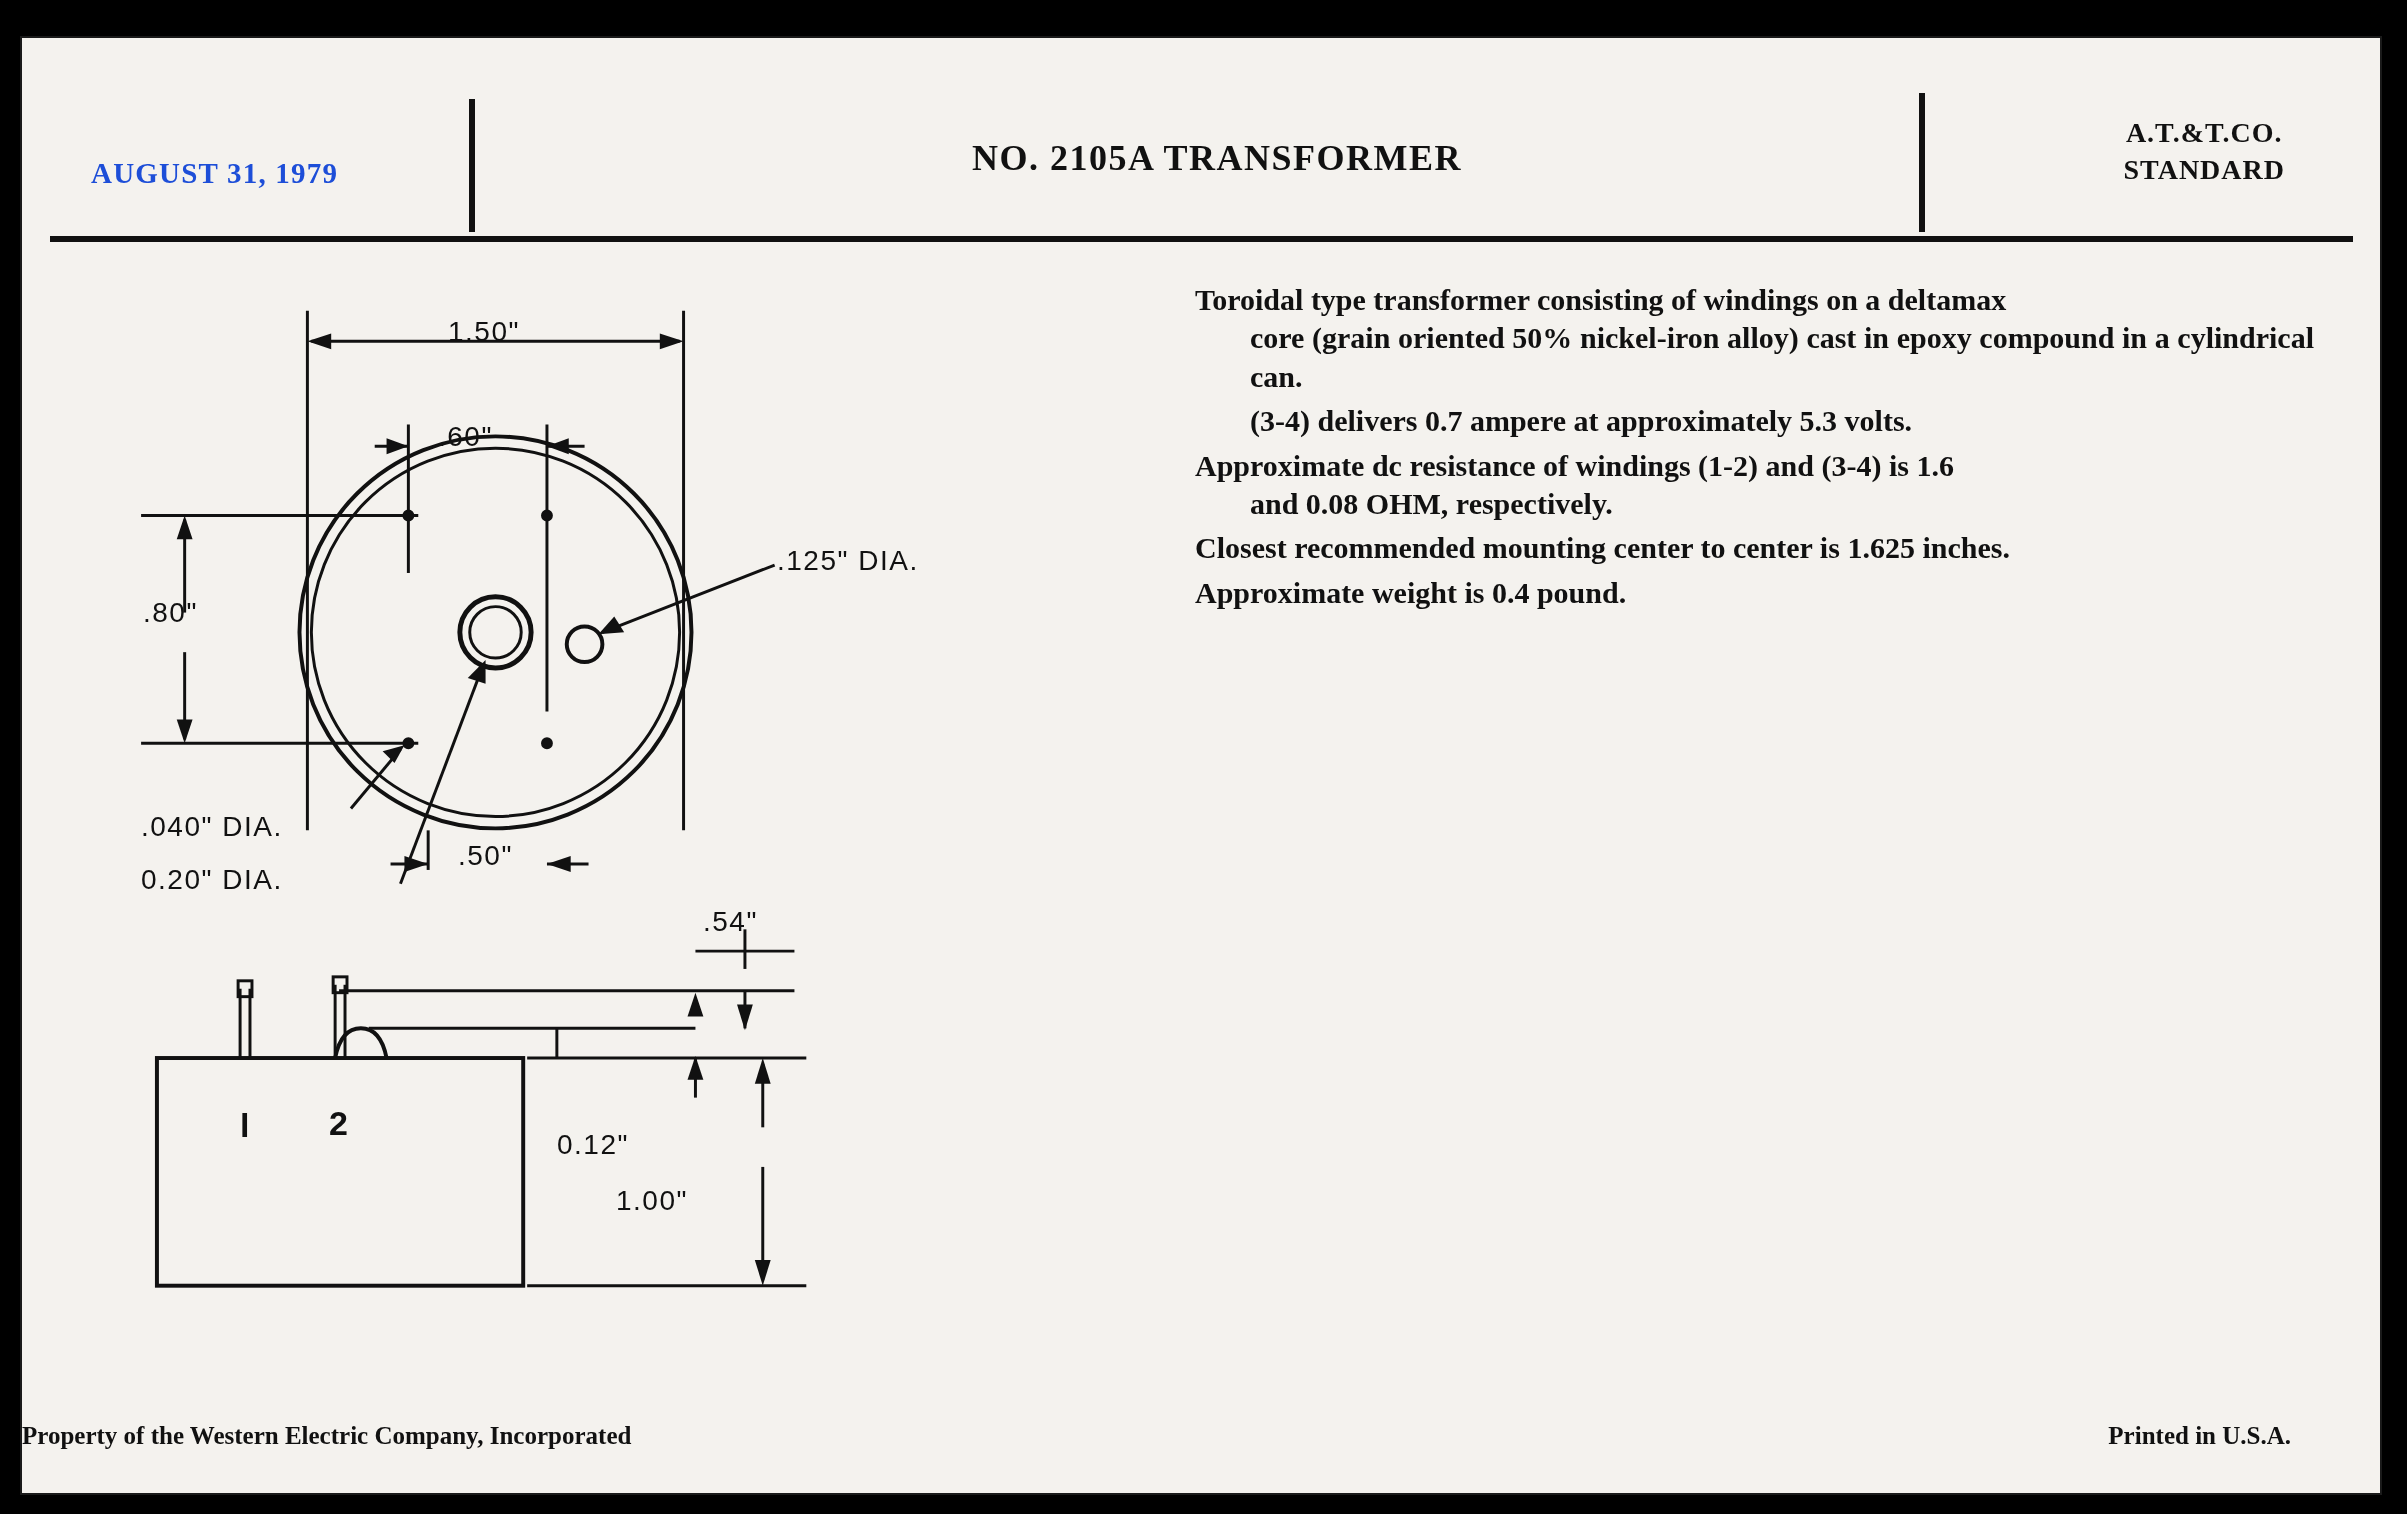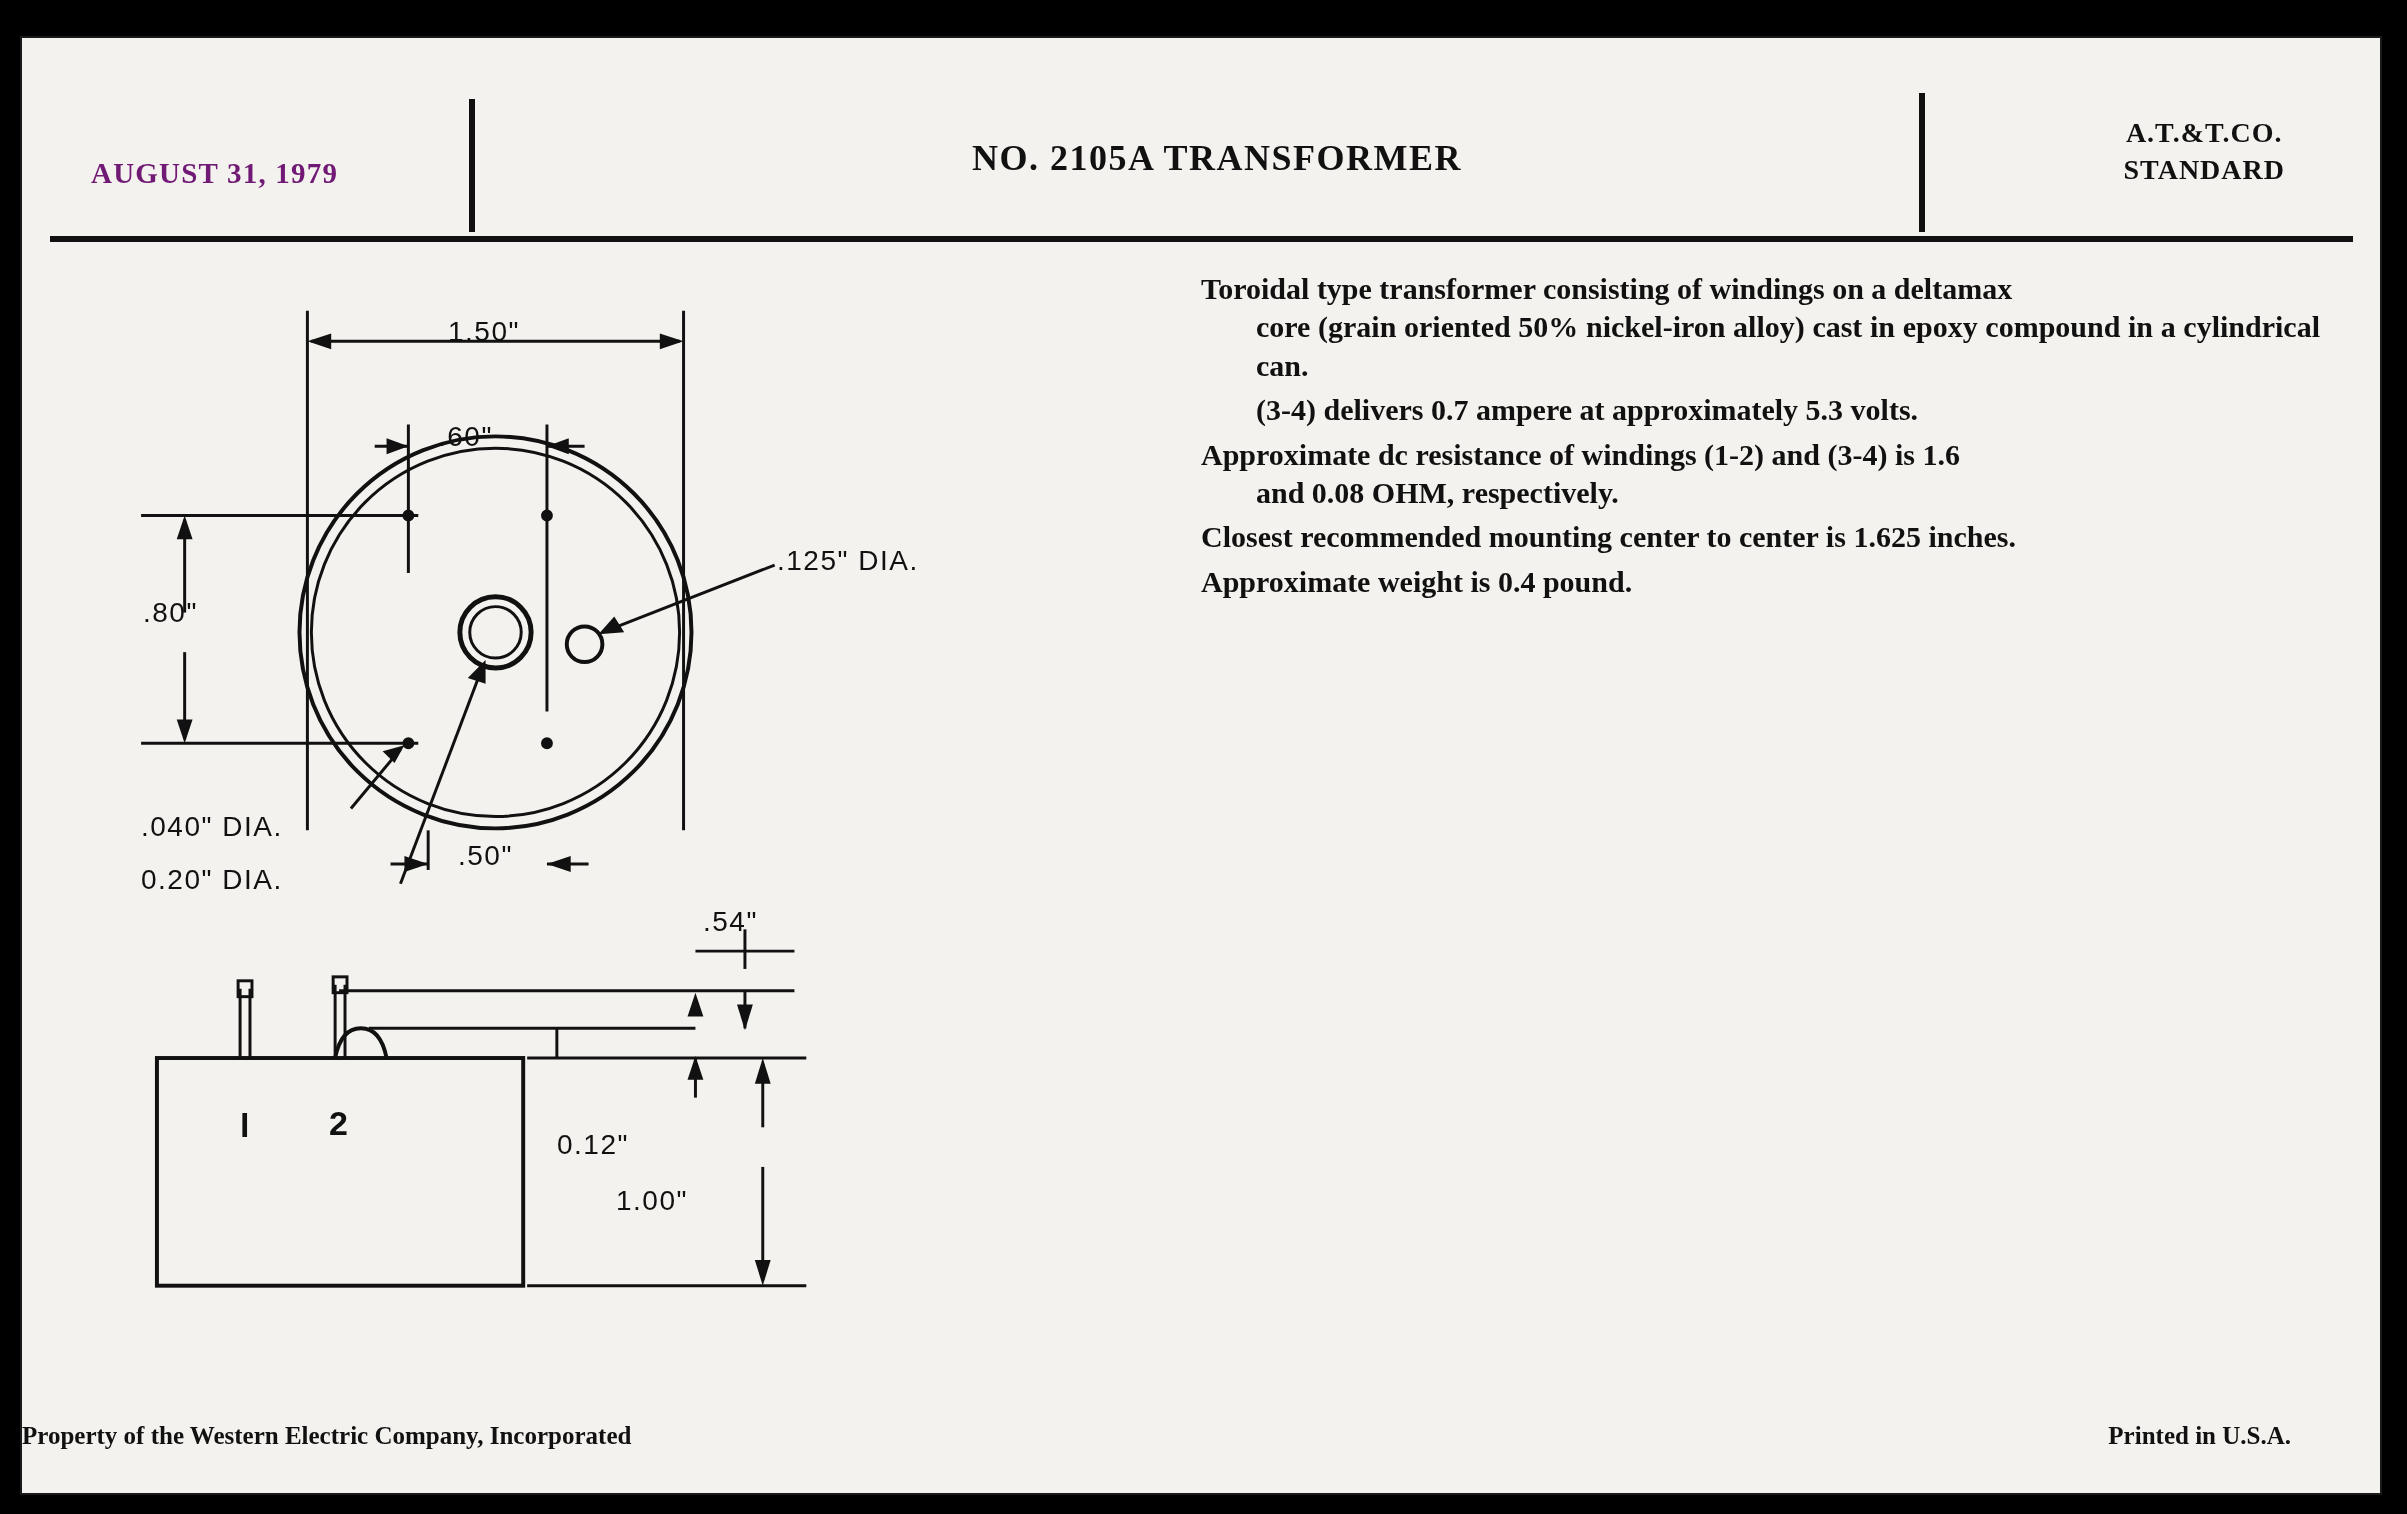--- a/index.html
+++ b/index.html
@@ -30,21 +30,21 @@
     height: 198px;
   }
   .hdr-date {
     position: absolute;
     left: 69px;
     top: 119px;
     font-family: "Liberation Serif", serif;
     font-weight: bold;
     font-size: 29px;
     letter-spacing: 1.2px;
-    color: #701a75;
+    color: #1d4ed8;
   }
   .hdr-title {
     position: absolute;
     left: 16px;
     top: 99px;
     width: 100%;
     text-align: center;
     font-family: "Liberation Serif", serif;
     font-weight: bold;
     font-size: 36px;
@@ -84,23 +84,22 @@
     left: 28px;
     top: 198px;
     width: 2303px;
     height: 6px;
     background: #111;
   }
   
   .spec-col {
     position: absolute;
     left: 1173px;
-    top: 232px;
+    top: 243px;
     width: 1119px;
-    margin-left: 6px;
   }
   .spec-p {
     font-family: "Liberation Serif", serif;
     font-weight: bold;
     font-size: 30px;
     line-height: 1.28;
     color: #111;
     text-align: justify;
     margin: 0 0 6px 0;
     padding-left: 55px;

